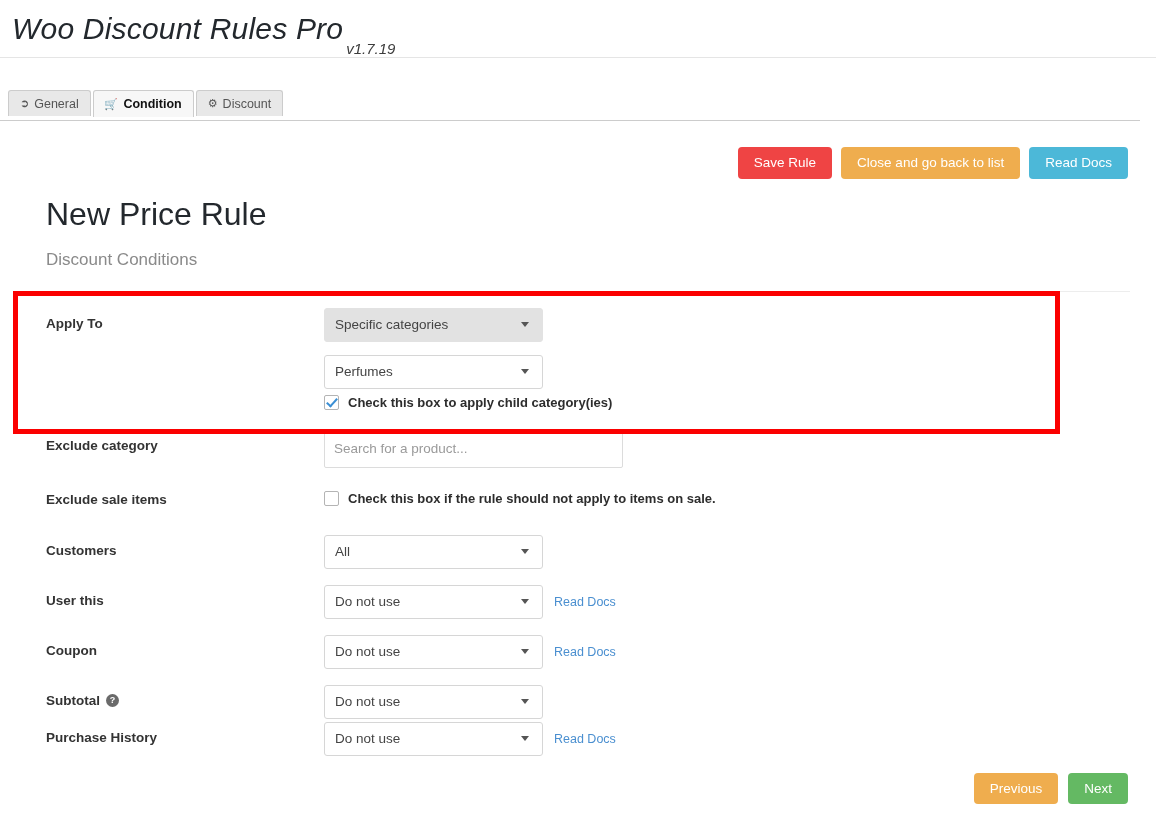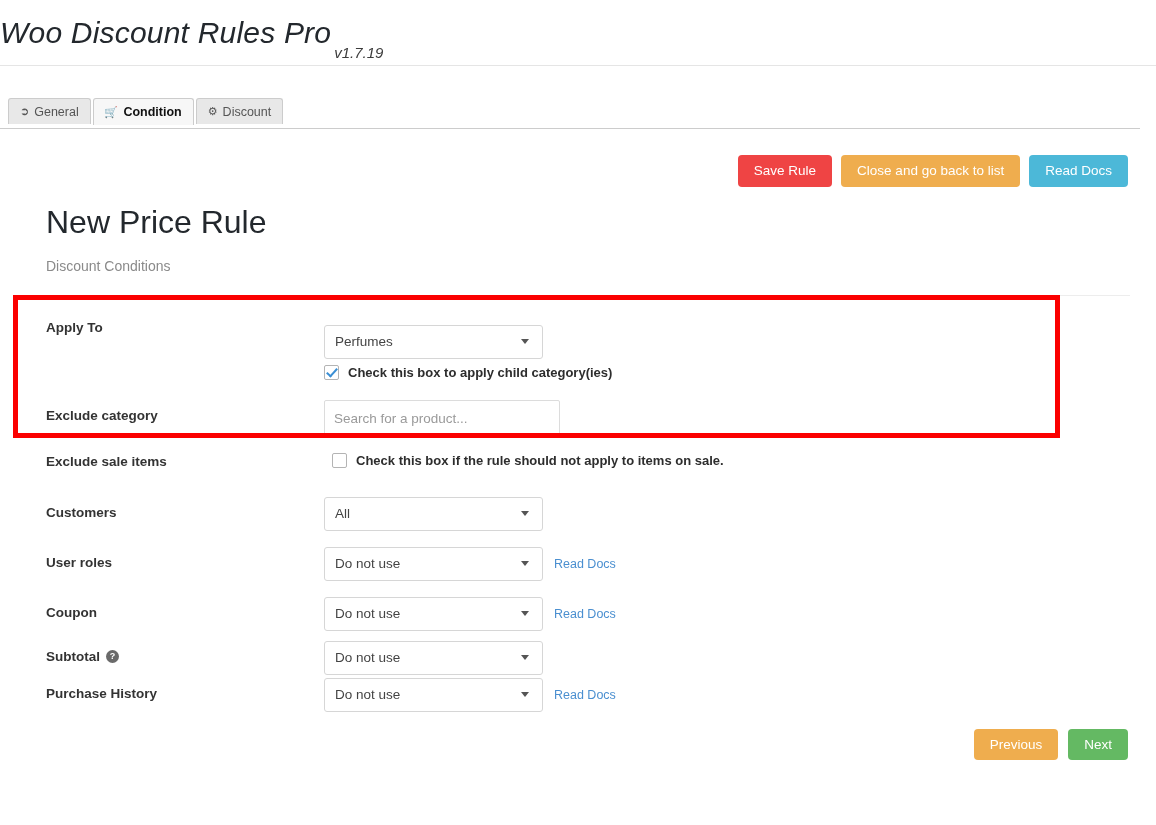--- a/index.html
+++ b/index.html
@@ -11,26 +11,26 @@
     height: 825px;
     background: #ffffff;
     font-family: "Liberation Sans", sans-serif;
     color: #333;
     overflow: hidden;
     position: relative;
   }
 
   
   .plugin-header {
-    height: 66px;
+    height: 58px;
     box-sizing: border-box;
     border-bottom: 1px solid #e5e5e5;
     display: flex;
     align-items: center;
-    padding-left: 0px;
+    padding-left: 12px;
   }
   .plugin-title {
     font-size: 30px;
     font-style: italic;
     font-weight: normal;
     color: #23282d;
     letter-spacing: 0.2px;
     white-space: nowrap;
   }
   .plugin-version {
@@ -117,21 +117,21 @@
   
   .page-head { padding: 16px 0 0 46px; }
   .page-title {
     font-size: 32px;
     font-weight: normal;
     color: #23282d;
     margin: 0;
     line-height: 1.2;
   }
   .page-sub {
-    font-size: 14px;
+    font-size: 17px;
     color: #8a8a8a;
     margin: 17px 1px 0 0;
     font-weight: normal;
   }
 
   
   .form-area {
     position: relative;
     margin-top: 21px;
   }
@@ -205,21 +205,21 @@
   .link {
     color: #4a8fd0;
     font-size: 12.5px;
     text-decoration: none;
     cursor: pointer;
   }
 
   
   .text-input {
     box-sizing: border-box;
-    width: 236px;
+    width: 299px;
     height: 38px;
     border: 1px solid #dcdcdc;
     border-radius: 2px;
     background: #fff;
     font-family: "Liberation Sans", sans-serif;
     font-size: 13.5px;
     color: #444;
     padding: 0 9px;
     outline: none;
   }
@@ -315,20 +315,24 @@
 
 <div class="form-area">
   <div class="divider-top"></div>
   <div class="highlight-box"></div>
 
   <div class="row" style="padding-top:17px;">
     <div class="row-label">
       <span>Apply To</span>
     </div>
     <div class="row-field">
+      <div class="select grey">
+        <span>Specific categories</span>
+        <span class="caret"></span>
+      </div>
 
       <div class="inline" style="margin-top:13px;gap:12px;">
         <div class="select">
           <span>Perfumes</span>
           <span class="caret"></span>
         </div>
       </div>
 
       <div class="cb-line" style="margin-top:6px;">
         <span class="cb checked"></span>
@@ -339,21 +343,21 @@
 
   <div class="row" style="margin-top:20px;">
     <div class="row-label">
       <span>Exclude category</span>
     </div>
     <div class="row-field">
       <input class="text-input" type="text" placeholder="Search for a product..." style="">
     </div>
   </div>
 
-  <div class="row" style="margin-top:8px;gap:8px;">
+  <div class="row" style="margin-top:16px;">
     <div class="row-label">
       <span>Exclude sale items</span>
     </div>
     <div class="row-field">
       <div class="cb-line" style="padding-top:7px;">
         <span class="cb"></span>
         <span class="cb-text">Check this box if the rule should not apply to items on sale.</span>
       </div>
     </div>
   </div>
@@ -365,21 +369,21 @@
     <div class="row-field">
       <div class="select">
         <span>All</span>
         <span class="caret"></span>
       </div>
     </div>
   </div>
 
   <div class="row" style="margin-top:15px;">
     <div class="row-label">
-      <span>User roles</span>
+      <span>User this</span>
     </div>
     <div class="row-field inline">
       <div class="select">
         <span>Do not use</span>
         <span class="caret"></span>
       </div>
       <a class="link">Read Docs</a>
     </div>
   </div>
 
@@ -389,21 +393,21 @@
     </div>
     <div class="row-field inline">
       <div class="select">
         <span>Do not use</span>
         <span class="caret"></span>
       </div>
       <a class="link">Read Docs</a>
     </div>
   </div>
 
-  <div class="row" style="margin-top:9px;">
+  <div class="row" style="margin-top:15px;">
     <div class="row-label">
       <span>Subtotal</span>
       <span class="help-icon">?</span>
     </div>
     <div class="row-field">
       <div class="select">
         <span>Do not use</span>
         <span class="caret"></span>
       </div>
     </div>

